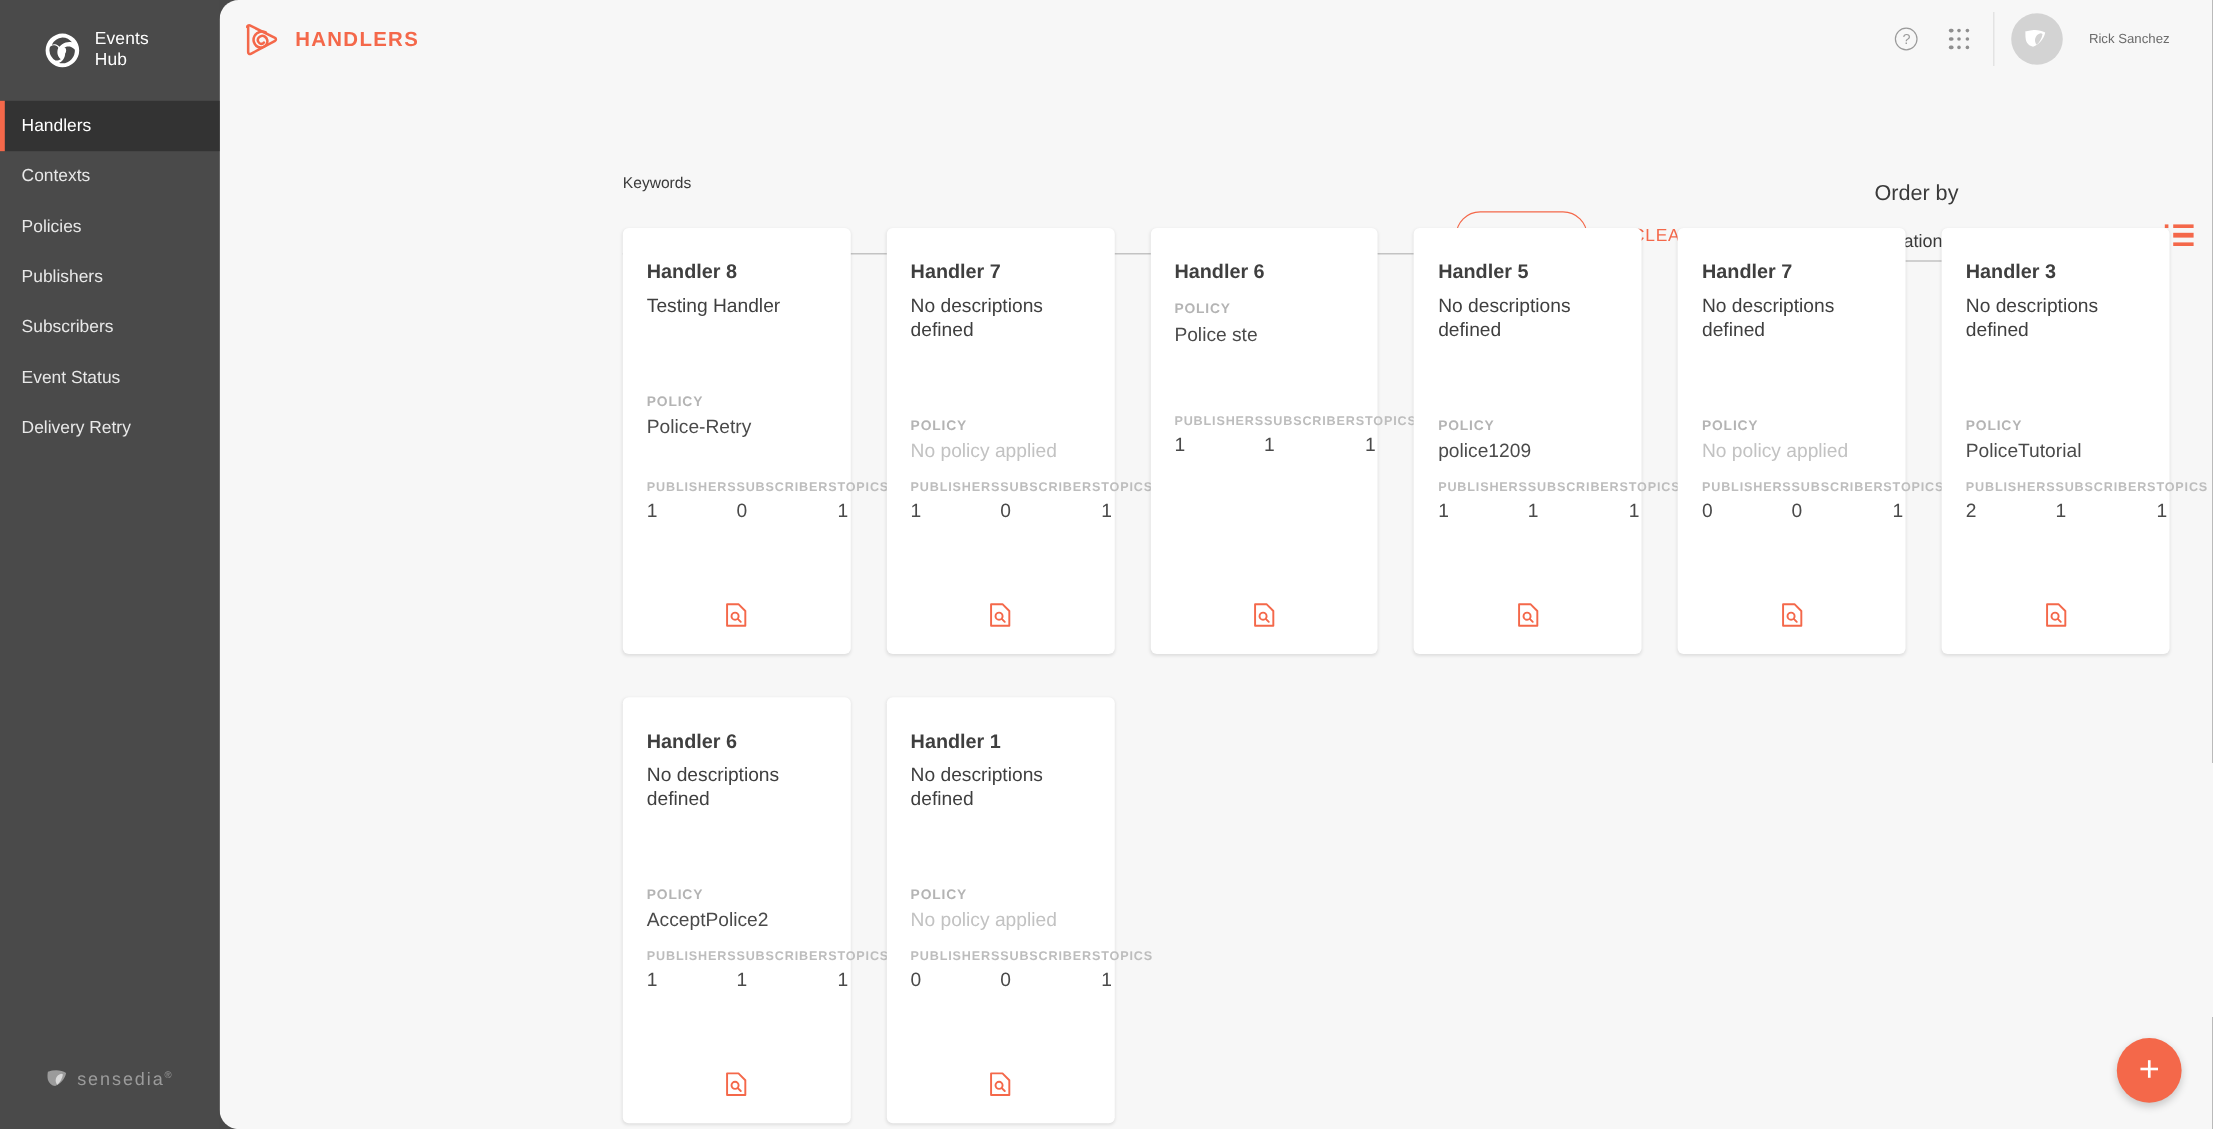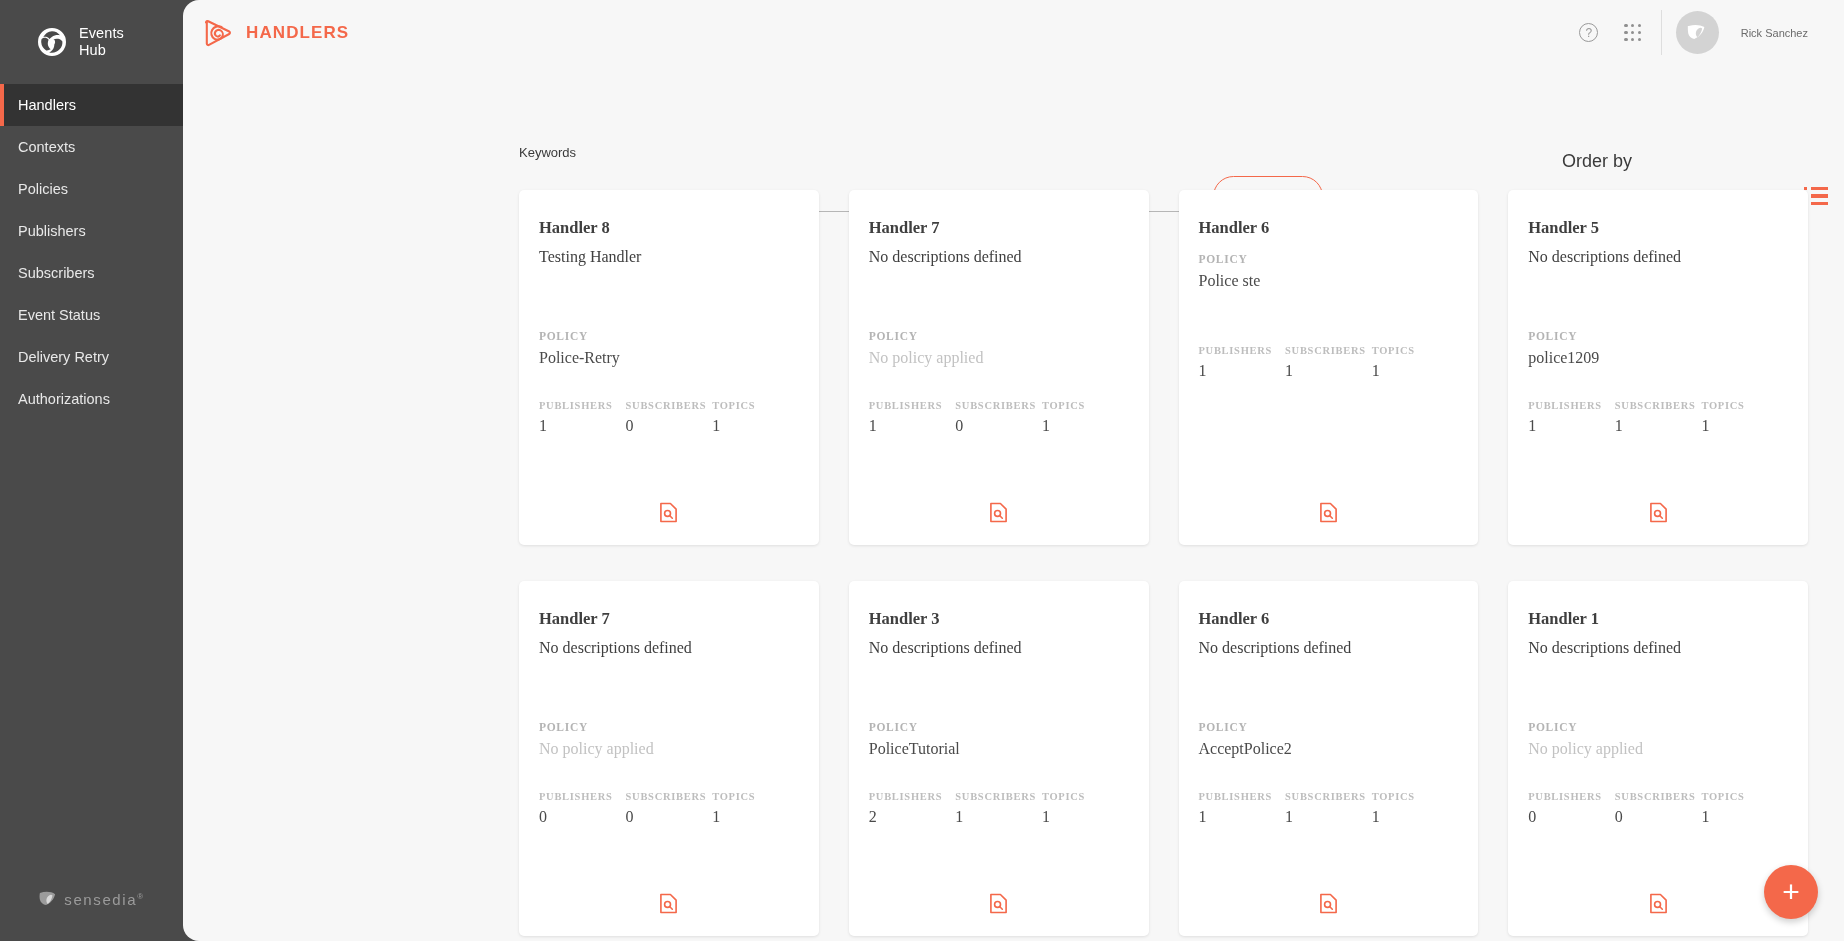--- a/index.html
+++ b/index.html
@@ -252,24 +252,23 @@
   .list-icon .dot { width: 3.5px; height: 3.5px; background: #f4684a; }
   .list-icon .bar { width: 17px; height: 3.5px; background: #f4684a; }
 
   
   .grid {
     position: absolute;
     top: 190px;
     left: 336px;
     right: 36px;
     display: grid;
-    grid-template-columns: repeat(4, 1fr);
+    grid-template-columns: repeat(6, 1fr);
     column-gap: 30px;
     row-gap: 36px;
-    font-family: Liberation Serif, serif;
   }
   .card {
     background: #ffffff;
     border-radius: 5px;
     height: 355px;
     padding: 28px 20px 0 20px;
     box-shadow: 0 1px 3px rgba(0,0,0,.10);
     display: flex;
     flex-direction: column;
     position: relative;
@@ -373,23 +372,20 @@
         <span>Publishers</span>
       </div>
     <div class="nav-item">
         <span>Subscribers</span>
       </div>
     <div class="nav-item">
         <span>Event Status</span>
       </div>
     <div class="nav-item">
         <span>Delivery Retry</span>
-      </div>
-    <div class="nav-item">
-        <span>Authorizations</span>
       </div>
   </nav>
 
   <div class="sidebar-footer">
     <span class="sensedia-mark">
       <svg viewBox="0 0 20 20" width="19" height="19">
         <path d="M2 3.2C7.8 1.2 14 1.6 18 4.4c-1 5.2-5 9.6-9.6 11.4-3-.5-5.6-2.6-6.4-5.6-.5-2.3-.4-4.8 0-7z" fill="#9b9b9b"></path>
         <path d="M13.6 5.1c-2.2.5-4 2.2-4.6 4.4-.5 1.9 0 3.9 1.3 5.3 2.6-2.3 4.4-5.6 4.9-9-.5-.4-1-.6-1.6-.7z" fill="#d9d9d9"></path>
       </svg>
     </span>

